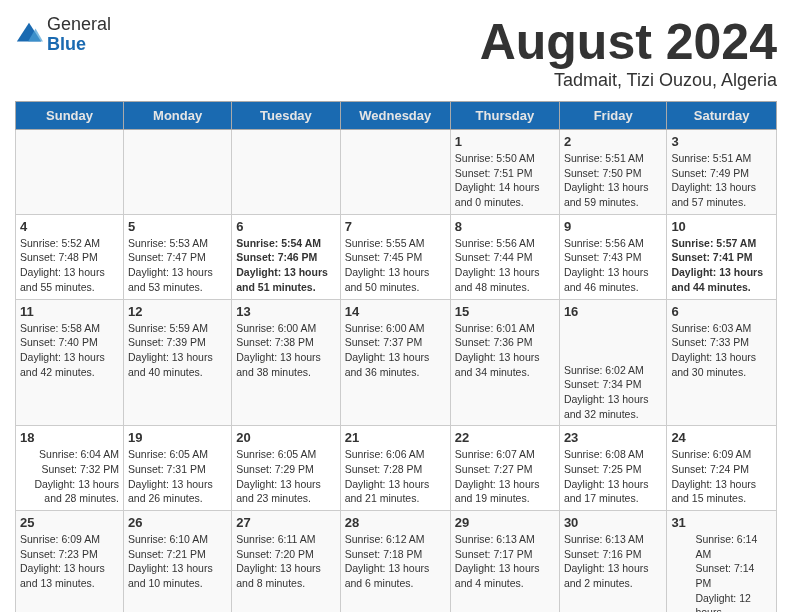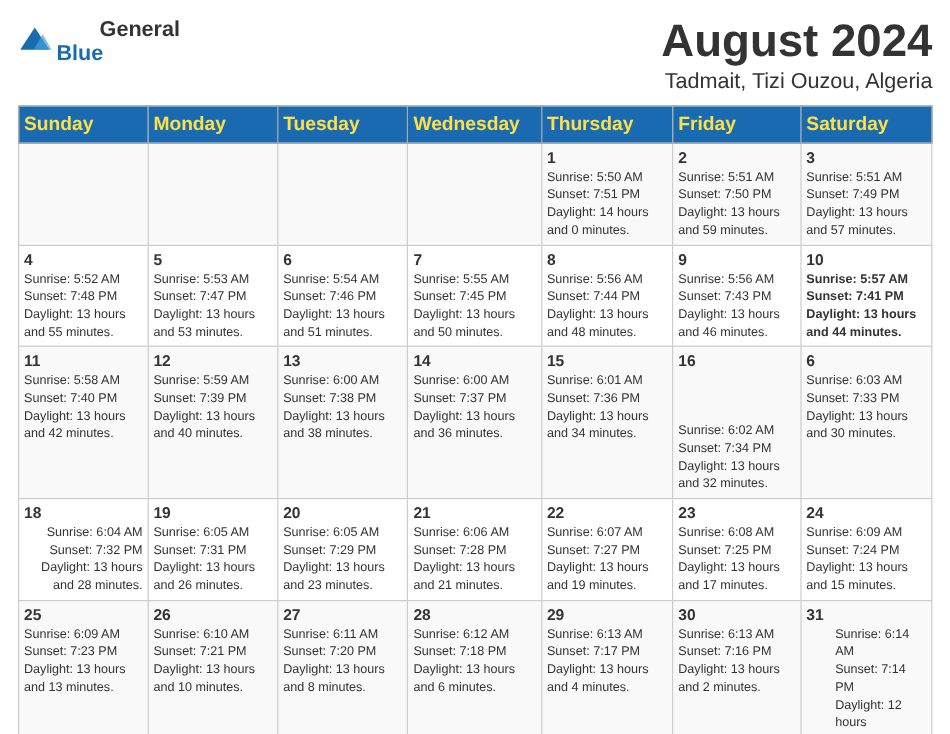--- a/index.html
+++ b/index.html
@@ -21,58 +21,57 @@
       align-items: center;
       gap: 4px;
     }
     .logo-text {
       display: flex;
       flex-direction: column;
       line-height: 1.1;
     }
     .logo-general {
       font-size: 18px;
-      font-weight: bold;
-      color: #333;
-      margin-left: 36px;
+      font-weight: normal;
+      color: #333;
     }
     .logo-blue {
       font-size: 18px;
       font-weight: bold;
       color: #1a6ab1;
     }
     .logo-icon {
       width: 28px;
       height: 28px;
     }
     .title-block {
       text-align: right;
     }
     .title-block h1 {
-      font-size: 38px;
+      font-size: 50px;
       font-weight: bold;
       color: #333;
       line-height: 1.1;
     }
     .title-block h2 {
       font-size: 18px;
       font-weight: normal;
       color: #333;
     }
     table {
       width: 100%;
       border-collapse: collapse;
       font-size: 11px;
     }
     thead tr th {
       background-color: #1a6ab1;
-      color: #fde047;
+      color: #e5e5e5;
       padding: 6px 4px;
-      text-align: left;
-      font-size: 16px;
+      text-align: center;
+      font-size: 13px;
       font-weight: bold;
       border: 1px solid #aaa;
     }
     tbody tr td {
       border: 1px solid #ccc;
       padding: 4px;
       vertical-align: top;
       width: 113px;
       min-height: 80px;
       background: #fff;
@@ -166,21 +165,21 @@
         </td>
         <td>
           <span class="day-number">5</span>
           <div class="day-info" style="white-space: pre-line;">Sunrise: 5:53 AM
 Sunset: 7:47 PM
 Daylight: 13 hours
 and 53 minutes.</div>
         </td>
         <td>
           <span class="day-number">6</span>
-          <div class="day-info" style="white-space: pre-line;">Sunrise: 5:54 AM
+          <div class="day-info" style="white-space: pre-line; font-weight: bold;">Sunrise: 5:54 AM
 Sunset: 7:46 PM
 Daylight: 13 hours
 and 51 minutes.</div>
         </td>
         <td>
           <span class="day-number">7</span>
           <div class="day-info" style="white-space: pre-line;">Sunrise: 5:55 AM
 Sunset: 7:45 PM
 Daylight: 13 hours
 and 50 minutes.</div>

